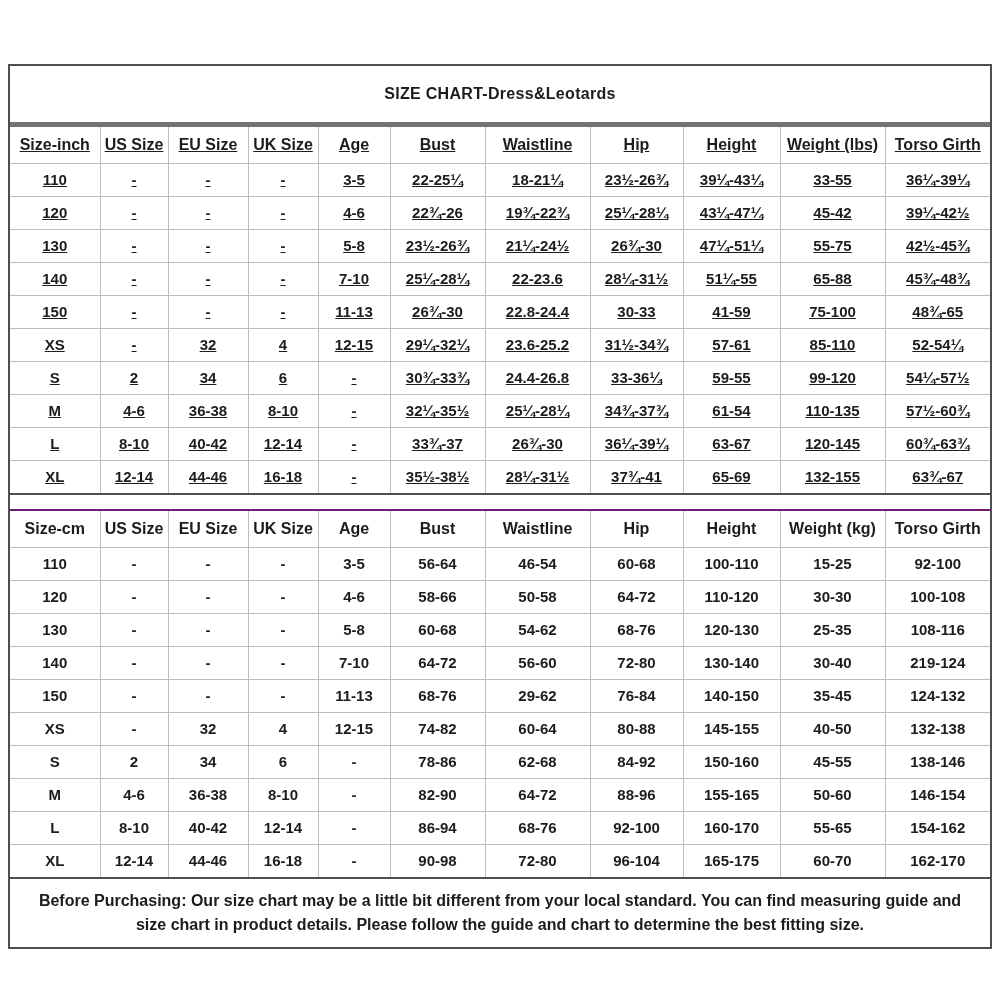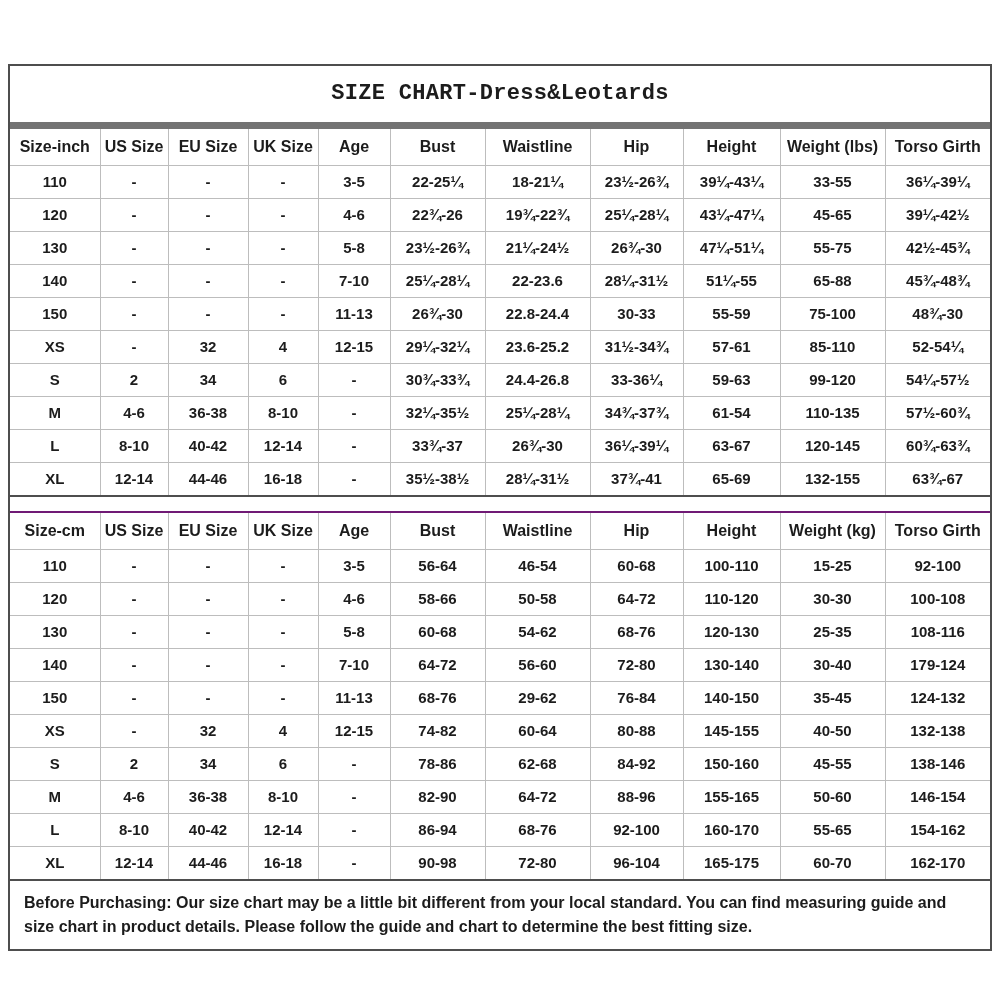--- a/index.html
+++ b/index.html
@@ -7,42 +7,41 @@
     width:1000px;height:1000px;background:#ffffff;
     font-family:"Liberation Sans",sans-serif;color:#1c1c1c;
     position:relative;
   }
   .panel{
     position:absolute;left:8px;top:64px;width:984px;
     box-sizing:border-box;border:2px solid #4e4e4e;background:#fff;
   }
   .title{
     height:56px;line-height:56px;text-align:center;
-    font-size:22px;font-weight:bold;letter-spacing:.3px;
-    border-bottom:7px solid #737373;
-    font-family:Liberation Mono, monospace;
+    font-size:16px;font-weight:bold;letter-spacing:.3px;
+    border-bottom:5px solid #737373;
   }
   table.sizes{
     width:100%;border-collapse:collapse;table-layout:fixed;
   }
   .sizes th,.sizes td{
     border:1px solid #bdbdbd;text-align:center;font-weight:bold;
     overflow:hidden;white-space:nowrap;
   }
   .sizes th{font-size:16px;line-height:20px;padding:8px 1px;}
   .sizes td{font-size:15px;line-height:20px;padding:6px 1px;}
   .sizes th:first-child,.sizes td:first-child{border-left:none;}
   .sizes th:last-child,.sizes td:last-child{border-right:none;}
   .sizes thead th{border-top:none;}
   .sizes tbody tr:last-child td{border-bottom:none;}
-  .t1{border-bottom:2px solid #4e4e4e;}
+  .t1{border-bottom:2px solid #4e4e4e;text-decoration:underline;}
   .gap{height:14px;}
   .t2{border-top:2px solid #701a75;border-bottom:2px solid #4e4e4e;}
   .note{
-    padding:10px 14px;text-align:left;
+    padding:10px 14px;text-align:center;
     font-size:16px;font-weight:bold;line-height:24px;
   }
   col.c0{width:90px}col.c1{width:68px}col.c2{width:80px}col.c3{width:70px}
   col.c4{width:72px}col.c5{width:95px}col.c6{width:105px}col.c7{width:93px}
   col.c8{width:97px}col.c9{width:105px}col.c10{width:105px}
 </style>
 </head>
 <body>
 
 <div class="panel">
@@ -94,21 +93,21 @@
         <tr>
           <td>120</td>
           <td>-</td>
           <td>-</td>
           <td>-</td>
           <td>4-6</td>
           <td>22¾-26</td>
           <td>19¾-22¾</td>
           <td>25¼-28¼</td>
           <td>43¼-47¼</td>
-          <td>45-65</td>
+          <td>45-42</td>
           <td>39¼-42½</td>
         </tr>
         <tr>
           <td>130</td>
           <td>-</td>
           <td>-</td>
           <td>-</td>
           <td>5-8</td>
           <td>23½-26¾</td>
           <td>21¼-24½</td>
@@ -132,23 +131,23 @@
         </tr>
         <tr>
           <td>150</td>
           <td>-</td>
           <td>-</td>
           <td>-</td>
           <td>11-13</td>
           <td>26¾-30</td>
           <td>22.8-24.4</td>
           <td>30-33</td>
-          <td>55-59</td>
+          <td>41-59</td>
           <td>75-100</td>
-          <td>48¾-30</td>
+          <td>48¾-65</td>
         </tr>
         <tr>
           <td>XS</td>
           <td>-</td>
           <td>32</td>
           <td>4</td>
           <td>12-15</td>
           <td>29¼-32¼</td>
           <td>23.6-25.2</td>
           <td>31½-34¾</td>
@@ -158,21 +157,21 @@
         </tr>
         <tr>
           <td>S</td>
           <td>2</td>
           <td>34</td>
           <td>6</td>
           <td>-</td>
           <td>30¾-33¾</td>
           <td>24.4-26.8</td>
           <td>33-36¼</td>
-          <td>59-63</td>
+          <td>59-55</td>
           <td>99-120</td>
           <td>54¼-57½</td>
         </tr>
         <tr>
           <td>M</td>
           <td>4-6</td>
           <td>36-38</td>
           <td>8-10</td>
           <td>-</td>
           <td>32¼-35½</td>
@@ -286,21 +285,21 @@
           <td>140</td>
           <td>-</td>
           <td>-</td>
           <td>-</td>
           <td>7-10</td>
           <td>64-72</td>
           <td>56-60</td>
           <td>72-80</td>
           <td>130-140</td>
           <td>30-40</td>
-          <td>179-124</td>
+          <td>219-124</td>
         </tr>
         <tr>
           <td>150</td>
           <td>-</td>
           <td>-</td>
           <td>-</td>
           <td>11-13</td>
           <td>68-76</td>
           <td>29-62</td>
           <td>76-84</td>

